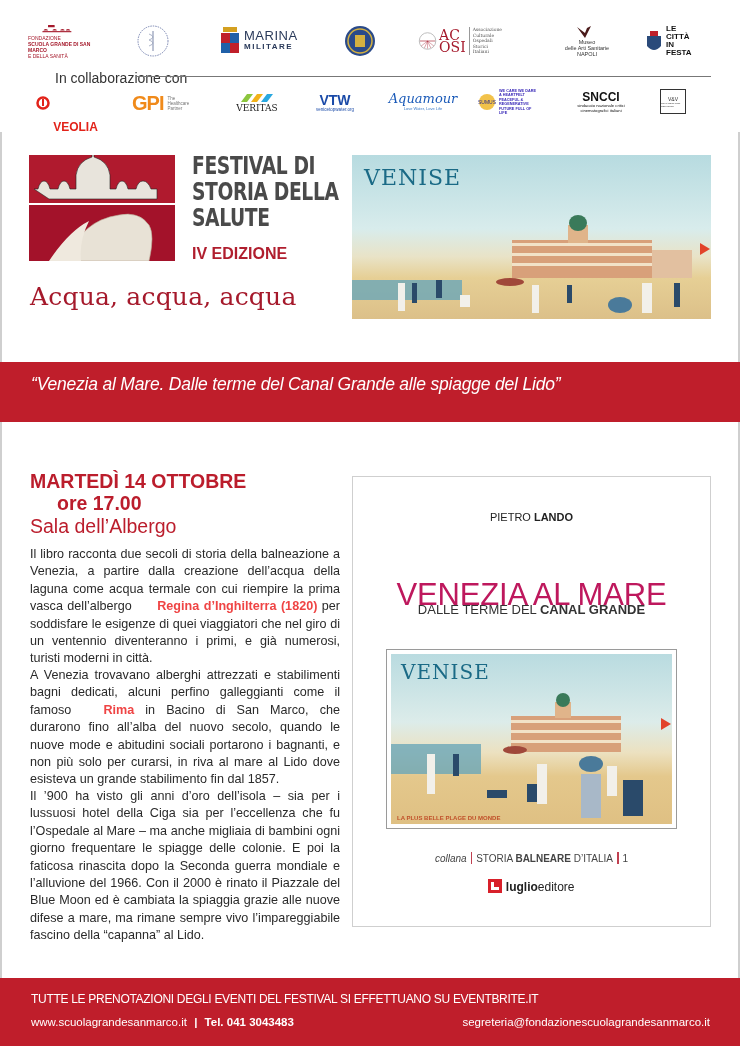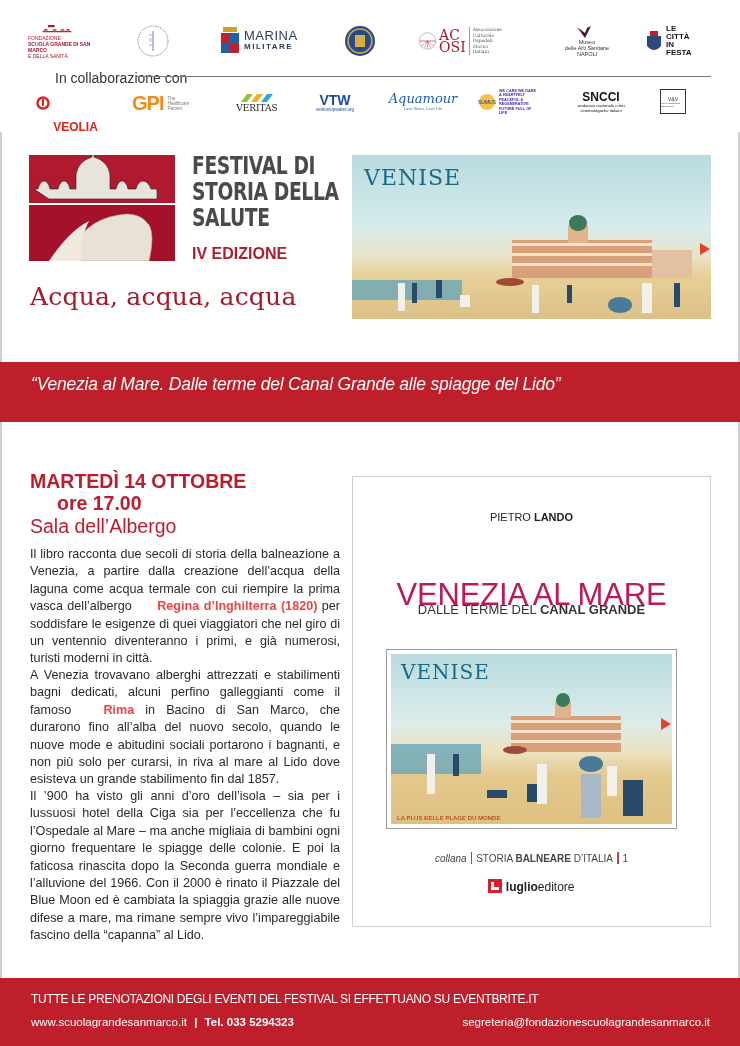--- a/index.html
+++ b/index.html
@@ -312,16 +312,16 @@
     </svg>
     <b>luglio</b><span>editore</span>
   </div>
 </div>
 
 <div class="footer">
   <div class="footer-line1">TUTTE LE PRENOTAZIONI DEGLI EVENTI DEL FESTIVAL SI EFFETTUANO SU EVENTBRITE.IT</div>
   <div class="footer-web">
     <span>www.scuolagrandesanmarco.it</span>
     <span style="font-weight:bold;margin:0 4px;">|</span>
-    <span class="footer-tel">Tel. 033 5294323</span>
+    <span class="footer-tel">Tel. 041 3043483</span>
   </div>
   <div class="footer-email">segreteria@fondazionescuolagrandesanmarco.it</div>
 </div>
 
 </body></html>

